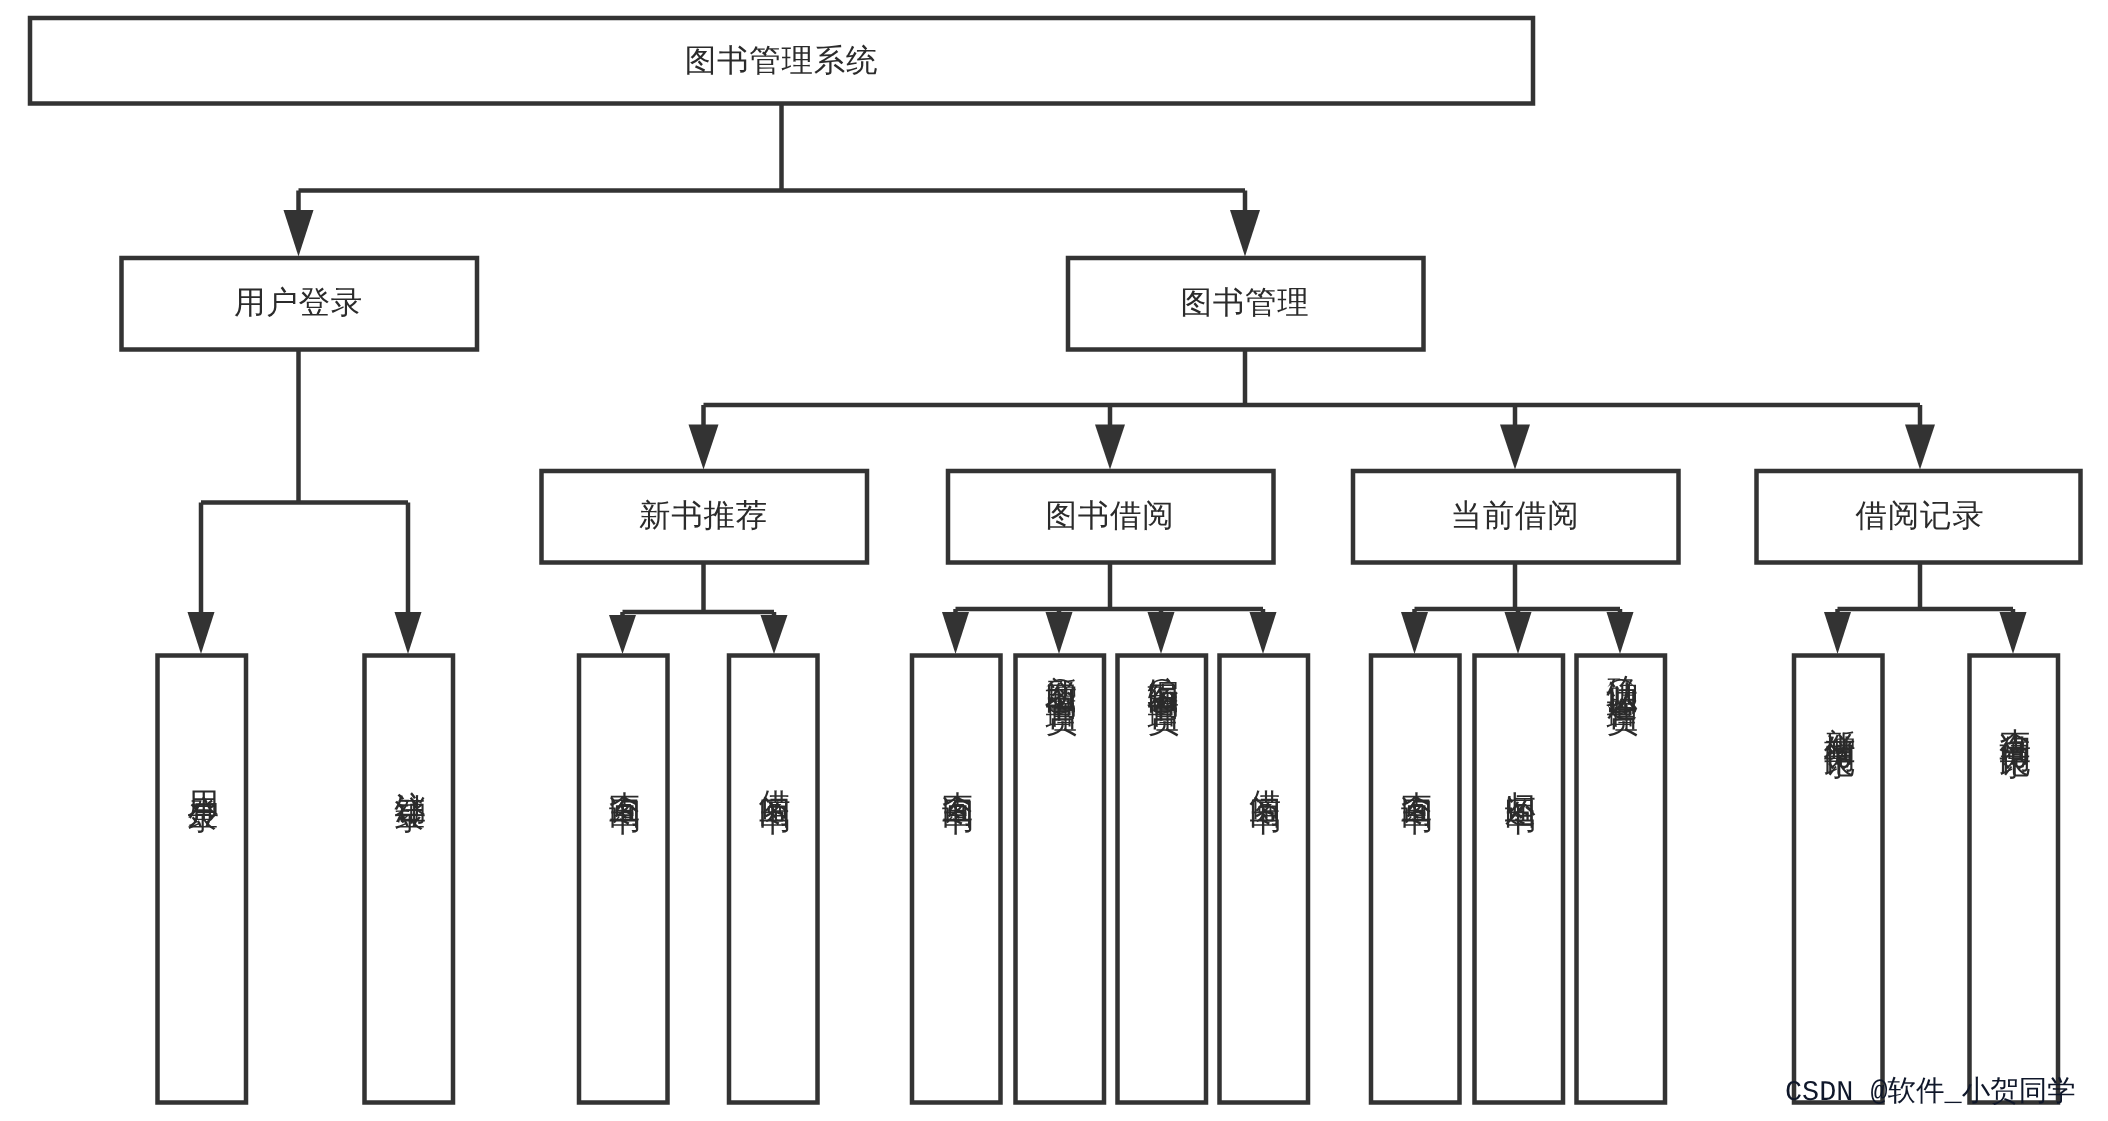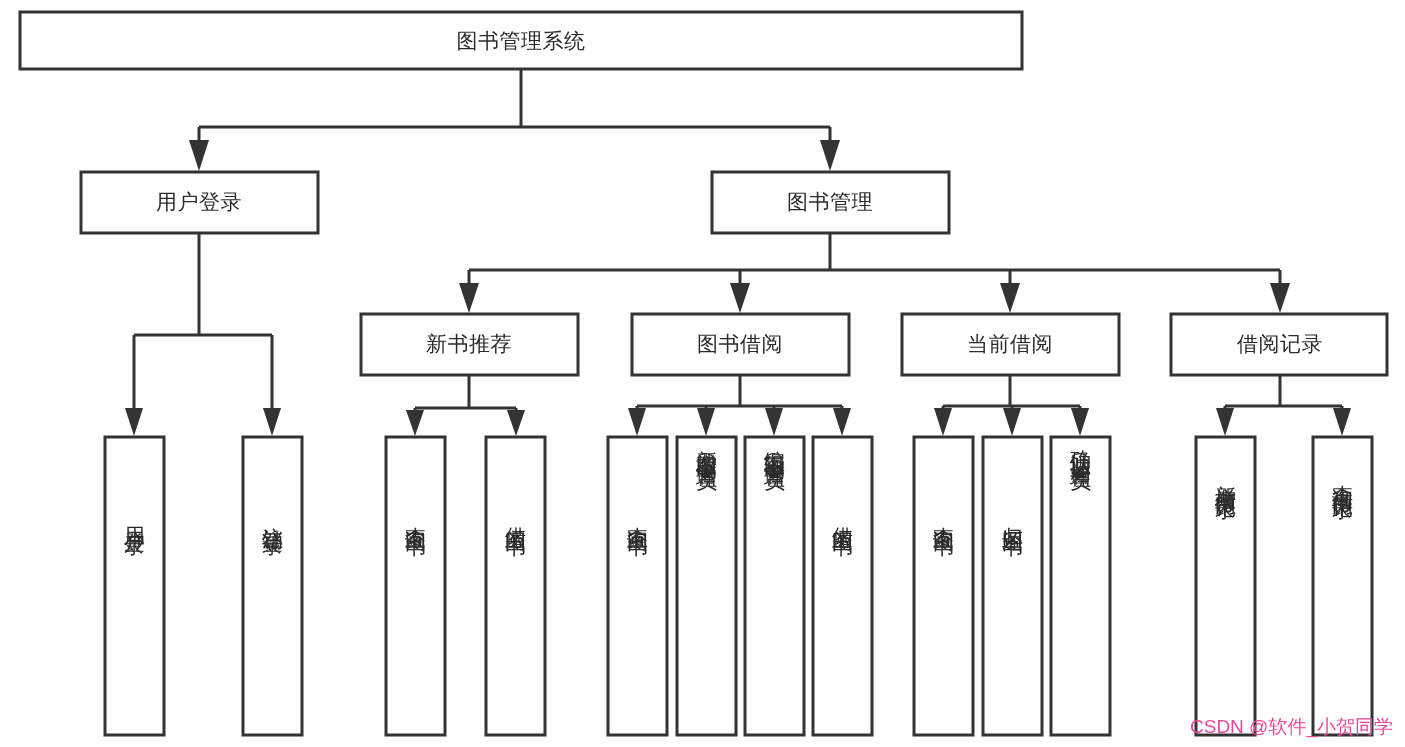--- a/index.html
+++ b/index.html
@@ -52,23 +52,23 @@
     font-family: "Liberation Sans", "DejaVu Sans", sans-serif;
     font-size: 21px;
     fill: #2b2b2b;
     writing-mode: vertical-rl;
     text-orientation: upright;
     text-anchor: middle;
     letter-spacing: 3px;
   }
   .watermark-text {
     position: absolute;
-    font-family: Liberation Sans, sans-serif;
+    font-family: Liberation Mono, monospace;
     font-size: 19px;
-    color: #ec4899;
+    color: #0f172a;
     white-space: nowrap;
     pointer-events: none;
   }
 </style>
 </head>
 <body>
 
 <div id="diagram-root">
 
   <svg id="flow" viewBox="0 0 1405 747" xmlns="http://www.w3.org/2000/svg">

